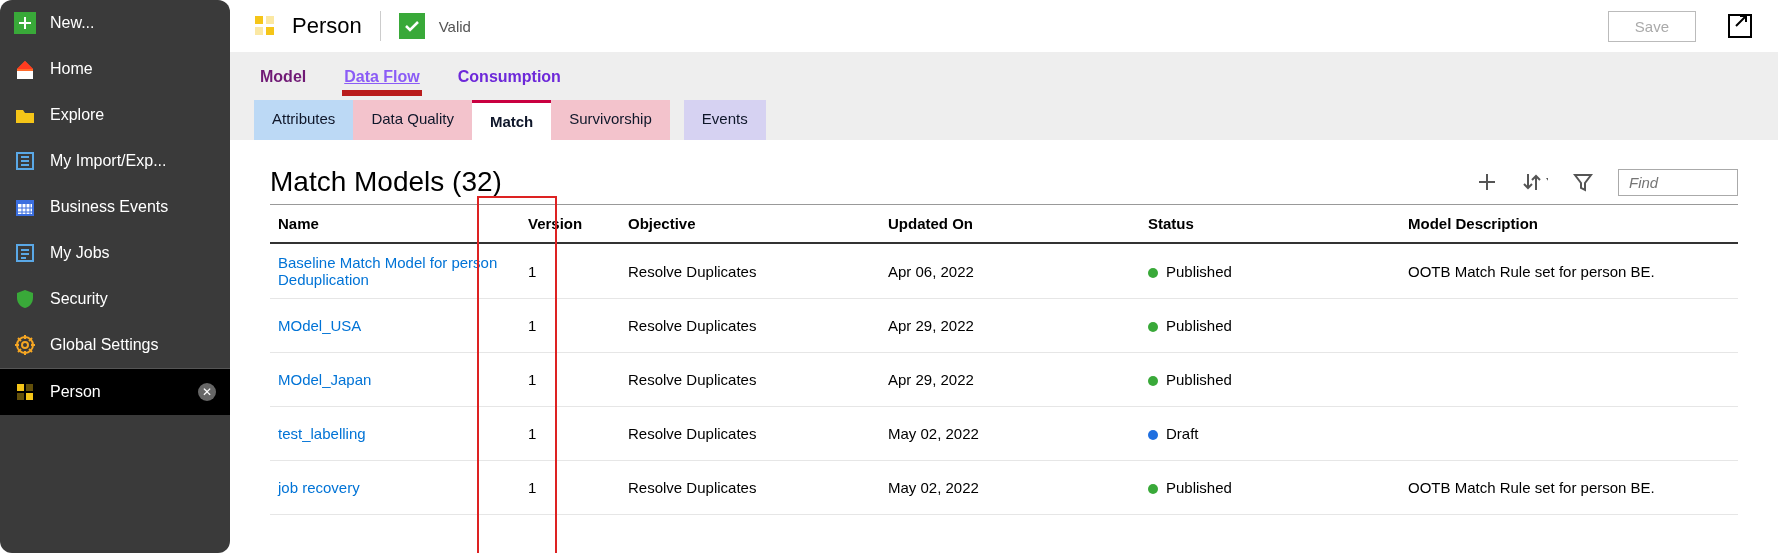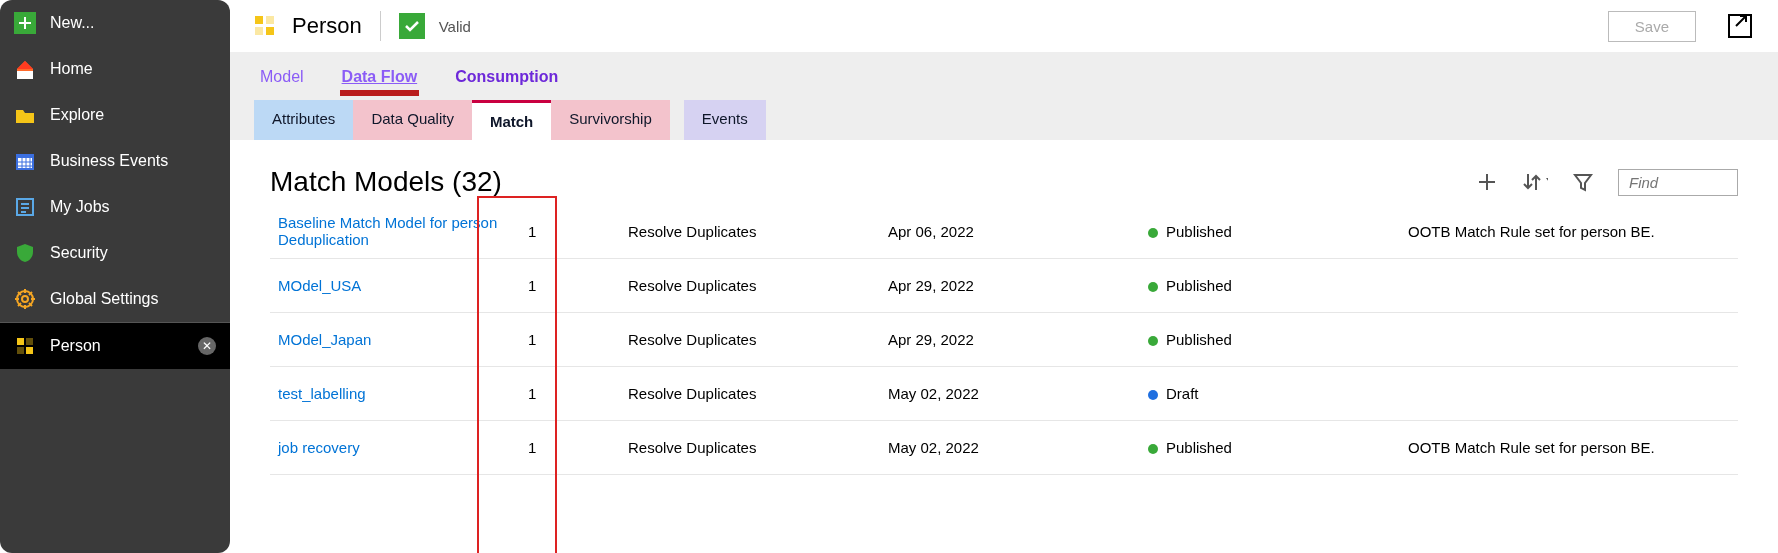--- a/index.html
+++ b/index.html
@@ -25,21 +25,21 @@
 .valid-badge { width: 26px; height: 26px; background: #39a939; display:flex; align-items:center; justify-content:center; }
 .valid-text { font-size: 15px; color: #555; }
 .topbar .spacer { flex: 1; }
 .save-btn { border: 1px solid #bbb; color: #aaa; background: #fff; padding: 6px 26px; font-size: 15px; cursor: not-allowed; }
 .extern-btn { width: 32px; height: 32px; margin-left: 14px; display:flex; align-items:center; justify-content:center; cursor:pointer; }
 
 
 .tabband { background: #eeeeee; padding: 0 24px; }
 .tabstrip { display: flex; gap: 34px; padding: 12px 4px 0 4px; font-size: 16px; }
 .tabstrip .tab { cursor: pointer; padding: 4px 2px; }
-.tab-model { color: #8b5cf6; font-weight: 400; }
+.tab-model { color: #701a75; font-weight: 700; }
 .tab-dataflow { color: #8b5cf6; font-weight: 600;  border-bottom: 6px solid #b91c1c; text-decoration: underline;}
 .tab-consumption { color: #6d28d9; font-weight: 700; }
 
 .subtabs { display: flex; font-size: 15px; margin-top: 4px; }
 .subtab { padding: 10px 18px; cursor: pointer; color: #0f172a; }
 .subtab.attributes { background: #bcd9f5; }
 .subtab.dataquality { background: #f3c3cc; }
 .subtab.match { background: #ffffff; font-weight: 700; border-top: 3px solid #c90040; }
 .subtab.survivor { background: #f3c3cc; }
 .subtab.events { background: #d6d2f2; margin-left: 14px; }
@@ -98,20 +98,29 @@
     </span>
     <span class="label">Home</span>
   </div>
   <div class="sidebar-item">
     <span class="icon">
       <svg width="22" height="22">
           <path d="M2 6h7l2 3h9v10H2z" fill="#f5c518"></path>
         </svg>
     </span>
     <span class="label">Explore</span>
+  </div>
+  <div class="sidebar-item">
+    <span class="icon">
+      <svg width="22" height="22">
+          <rect x="3" y="3" width="16" height="16" fill="none" stroke="#5aa8e6" stroke-width="2"></rect>
+          <path d="M7 7h8M7 11h8M7 15h8" stroke="#5aa8e6" stroke-width="2"></path>
+        </svg>
+    </span>
+    <span class="label">My Import/Exp...</span>
   </div>
   <div class="sidebar-item">
     <span class="icon">
       <svg width="22" height="22">
           <rect x="2" y="4" width="18" height="16" fill="#3b6fe0"></rect>
           <rect x="4" y="8" width="14" height="10" fill="#fff"></rect>
           <path d="M4 12h14M4 16h14M8 8v12M12 8v12M16 8v12" stroke="#3b6fe0" stroke-width="1"></path>
         </svg>
     </span>
     <span class="label">Business Events</span>
@@ -220,20 +229,28 @@
         <span class="toolbtn">
           <svg width="22" height="22">
               <path d="M3 4h16l-6 8v7l-4-2v-5z" fill="none" stroke="#555" stroke-width="2"></path>
             </svg>
         </span>
         <input class="findbox" placeholder="Find" style="">
       </div>
     </div>
 
     <div class="table">
+      <div class="thead">
+        <div class="th col-name">Name</div>
+        <div class="th col-version">Version</div>
+        <div class="th col-objective">Objective</div>
+        <div class="th col-updated">Updated On</div>
+        <div class="th col-status">Status</div>
+        <div class="th col-desc">Model Description</div>
+      </div>
       <div id="tbody">
           <div class="trow">
             <div class="td col-name td-name">Baseline Match Model for person Deduplication</div>
             <div class="td col-version">1</div>
             <div class="td col-objective">Resolve Duplicates</div>
             <div class="td col-updated">Apr 06, 2022</div>
             <div class="td col-status"><span class="status-dot dot-published"></span>Published</div>
             <div class="td col-desc">OOTB Match Rule set for person BE.</div>
           </div>
           <div class="trow">

